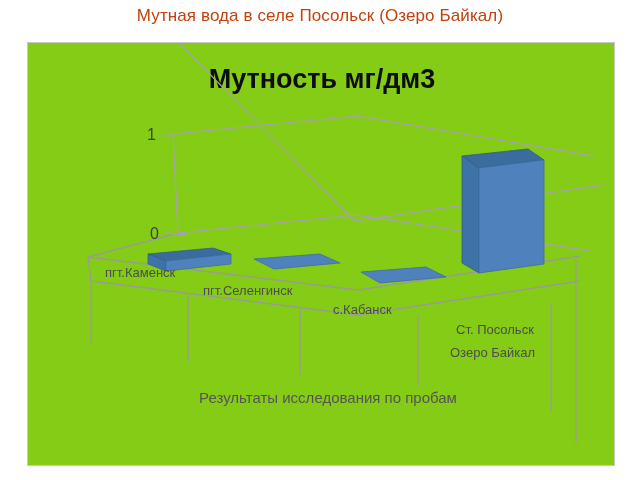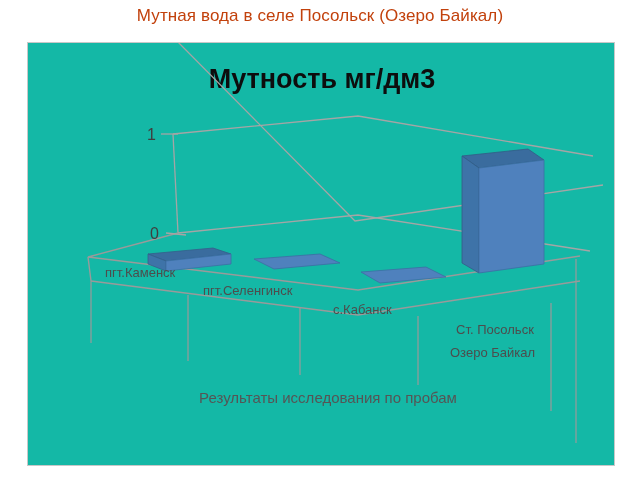--- a/index.html
+++ b/index.html
@@ -34,21 +34,21 @@
     letter-spacing: 0.1px;
     white-space: nowrap;
   }
   #chart-frame {
     position: absolute;
     left: 27px;
     top: 42px;
     width: 588px;
     height: 424px;
     border: 1px solid #c8c8c8;
-    background: #14b8a6;
+    background: #84cc16;
     box-sizing: border-box;
   }
   #chart-svg {
     position: absolute;
     left: 0;
     top: 0;
     width: 588px;
     height: 424px;
     display: block;
   }

